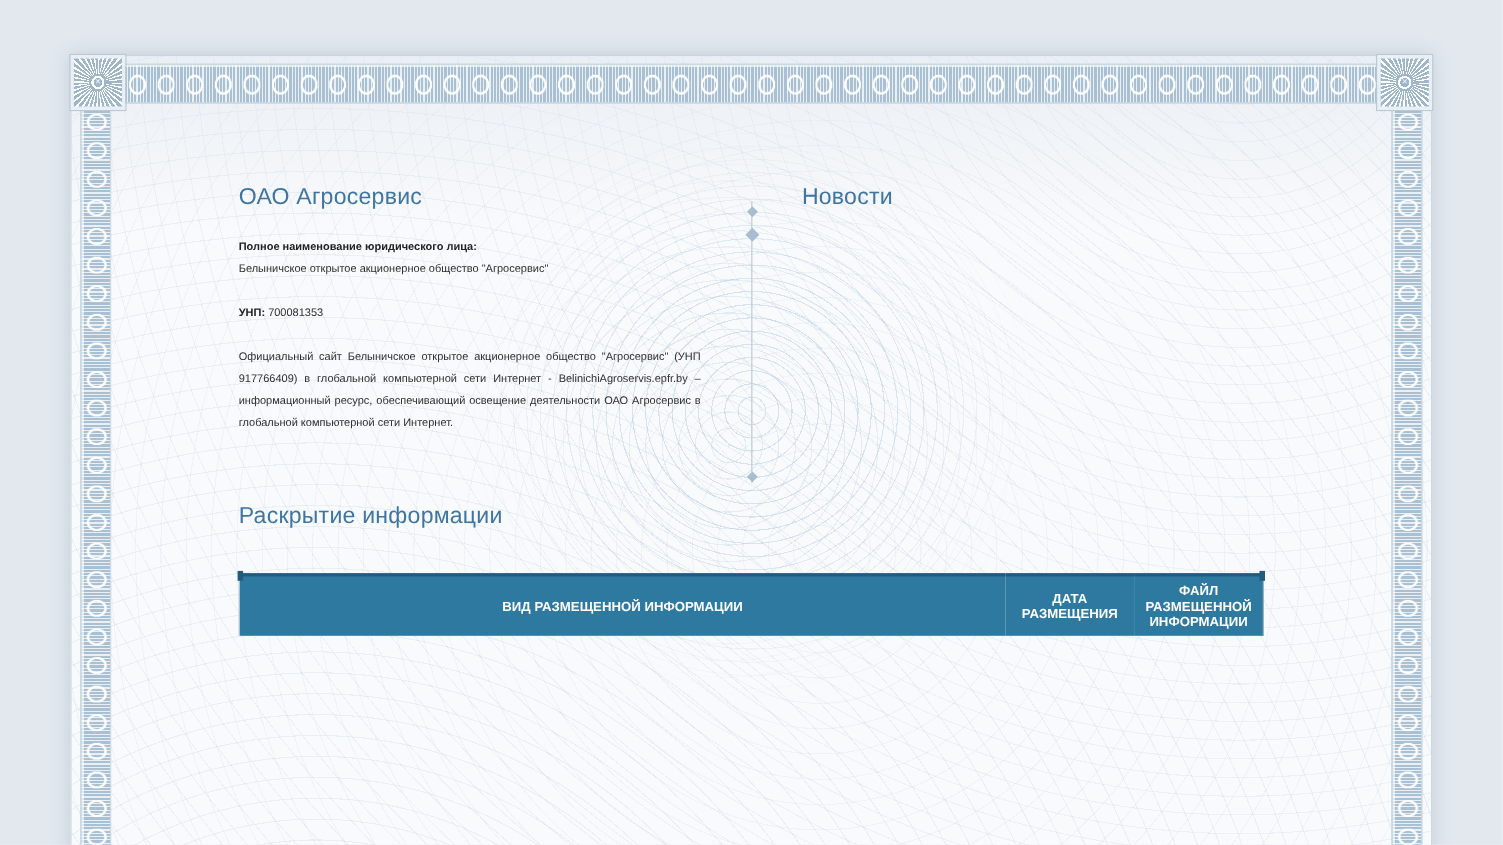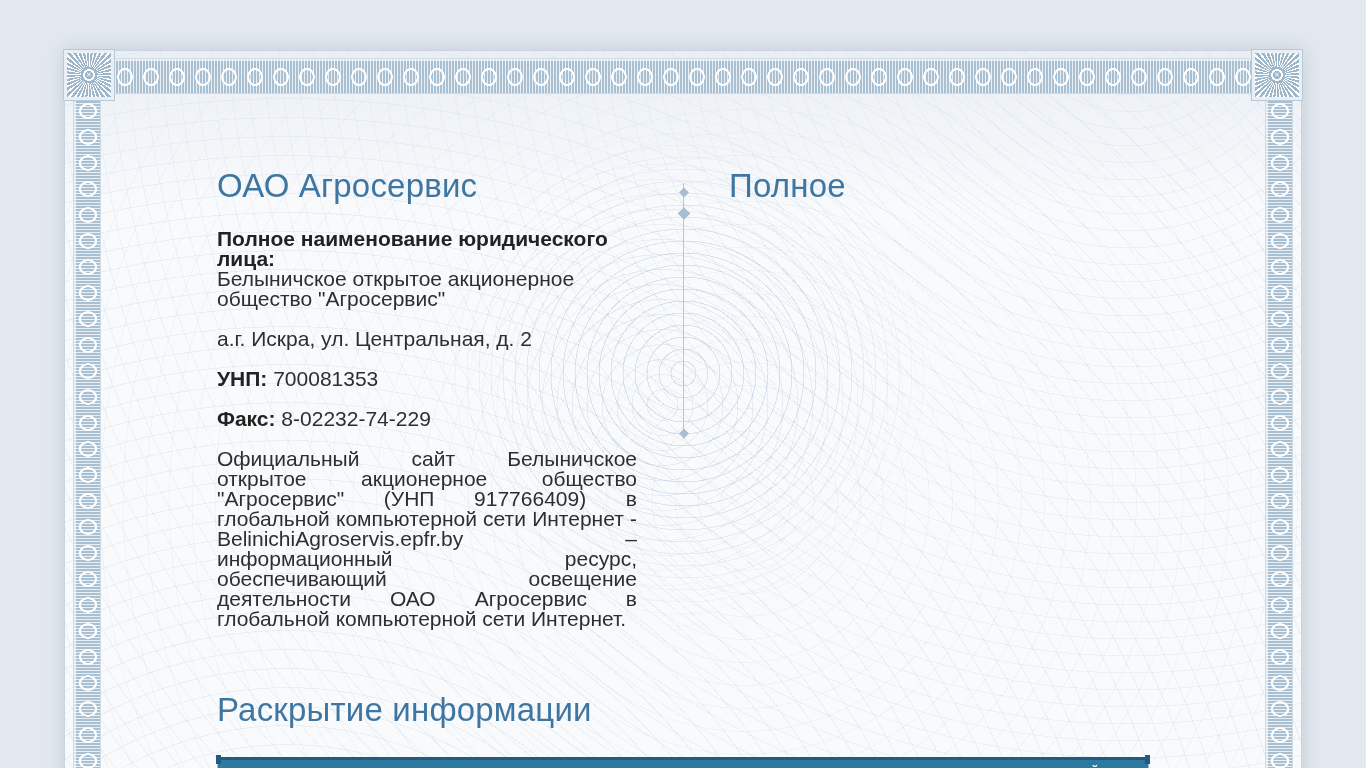--- a/index.html
+++ b/index.html
@@ -60,39 +60,39 @@
     border:3px solid #e9eff5;
     outline:1px solid #b7c8d6;
     display:flex;align-items:center;justify-content:center;
   }
   .corner::after{content:"✕";color:#f2f6fa;font-size:7px;line-height:1;margin-top:-1px}
   .corner-tl{left:-1px;top:-1px}
   .corner-tr{right:-1px;top:-1px}
 
   
   .content{position:relative;width:932px;margin:0 auto;padding-top:116px}
-  h1{font-size:33px;font-weight:400;color:#3e76a1;margin:0 0 24px;letter-spacing:.2px}
+  h1{font-size:21px;font-weight:400;color:#3e76a1;margin:0 0 24px;letter-spacing:.2px}
   .cols{display:flex}
   .col{width:420px}
   .col-gap{width:92px;position:relative}
   .divider-line{position:absolute;left:50%;top:16px;width:1px;height:256px;background:#b7c7d6}
   .divider-line i{position:absolute;left:50%;background:#a9bdd0;display:block}
   .divider-line .d1{width:7px;height:7px;transform:translateX(-50%) rotate(45deg);top:6px}
   .divider-line .d2{width:9px;height:9px;transform:translateX(-50%) rotate(45deg);top:26px}
   .divider-line .d3{width:7px;height:7px;transform:translateX(-50%) rotate(45deg);bottom:2px}
 
-  p{font-size:21px;line-height:20px;margin:0 0 10px}
+  p{font-size:10px;line-height:20px;margin:0 0 10px}
   .block{margin-bottom:20px}
   .block p{margin:0}
   b,.lbl{font-weight:700;color:#222}
   a{color:#2d79a4}
   .about{text-align:justify;margin-top:16px}
   .news-empty{margin-top:6px}
 
-  .section-title{margin:52px 0 28px}
+  .section-title{margin:52px 0 40px}
 
   
   .table-wrap{position:relative;width:932px}
   .notch{position:absolute;top:-2px;width:5px;height:9px;background:#235a7f}
   .notch-l{left:-1px}.notch-r{right:-1px}
   table{border-collapse:collapse;width:100%;border-left:1px solid #a7b9c8;border-right:1px solid #a7b9c8}
   thead th{
     background:#2e79a0;border-top:3px solid #235a7f;color:#fff;
     font-size:12px;font-weight:700;line-height:14px;padding:6px 8px;text-align:center;
   }
@@ -115,47 +115,42 @@
 
       <div class="col">
         <h1>ОАО Агросервис</h1>
 
         <div class="block">
           <p class="lbl">Полное наименование юридического лица:</p>
           <p>Белыничское открытое акционерное общество "Агросервис"</p>
         </div>
 
         <div class="block">
-          <p>а.г. Искра, ул. Центральная, д. 2</p>
         </div>
 
         <div class="block">
           <p><b>УНП:</b>
           <span>700081353</span></p>
         </div>
 
-        <div class="block">
-          <p><b>Факс:</b>
-          <span>8-02232-74-229</span></p>
-        </div>
 
 
         <p class="about">Официальный сайт Белыничское открытое акционерное общество "Агросервис" (УНП 917766409) в глобальной компьютерной сети Интернет - BelinichiAgroservis.epfr.by – информационный ресурс, обеспечивающий освещение деятельности ОАО Агросервис в глобальной компьютерной сети Интернет.</p>
       </div>
 
       <div class="col-gap">
         <span class="divider-line">
           <i class="d1"></i>
             <i class="d2"></i>
             <i class="d3"></i>
         </span>
       </div>
 
       <div class="col">
-        <h1>Полное</h1>
+        <h1>Новости</h1>
       </div>
 
     </div>
 
     <h1 class="section-title">Раскрытие информации</h1>
 
     <div class="table-wrap">
       <span class="notch notch-l"></span>
       <span class="notch notch-r"></span>
       <table>

